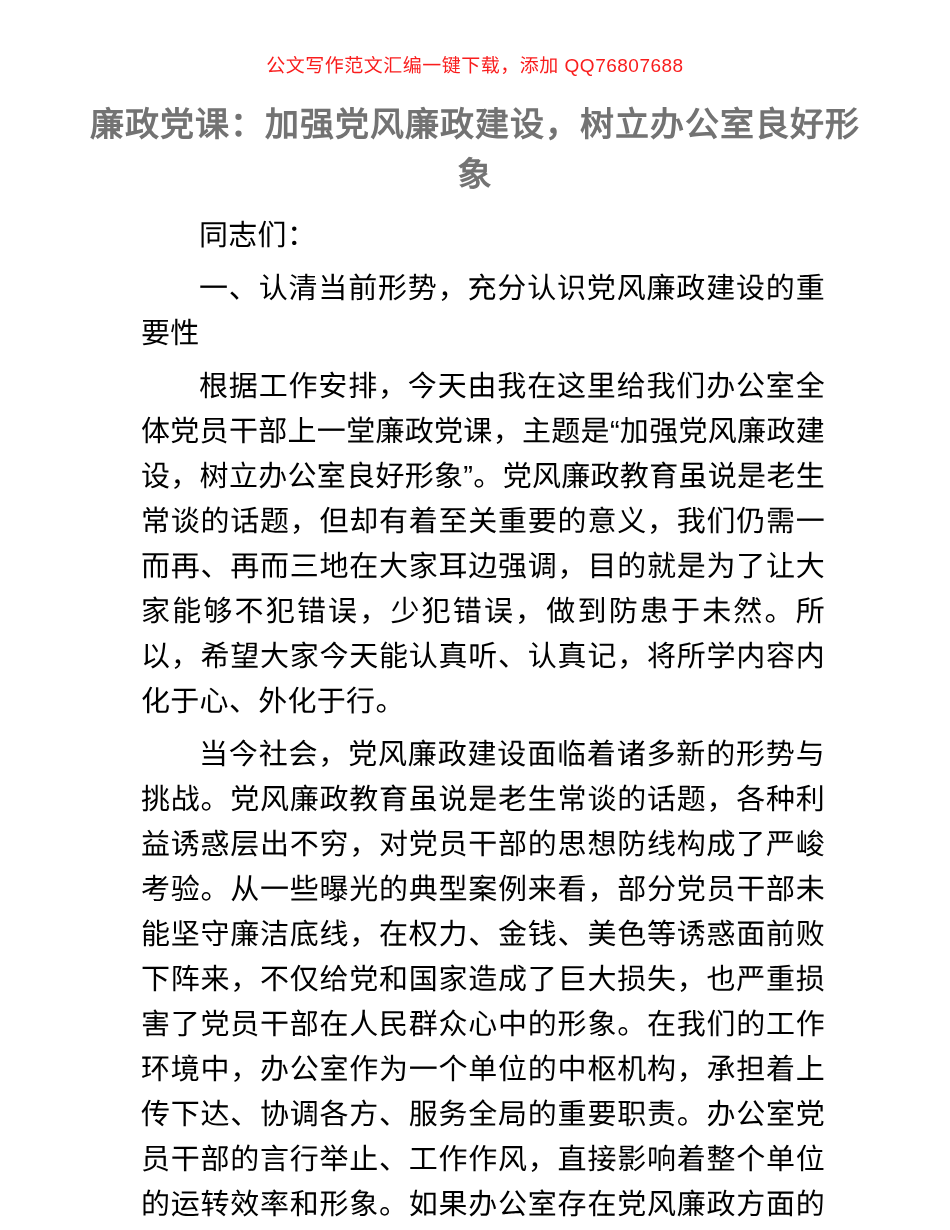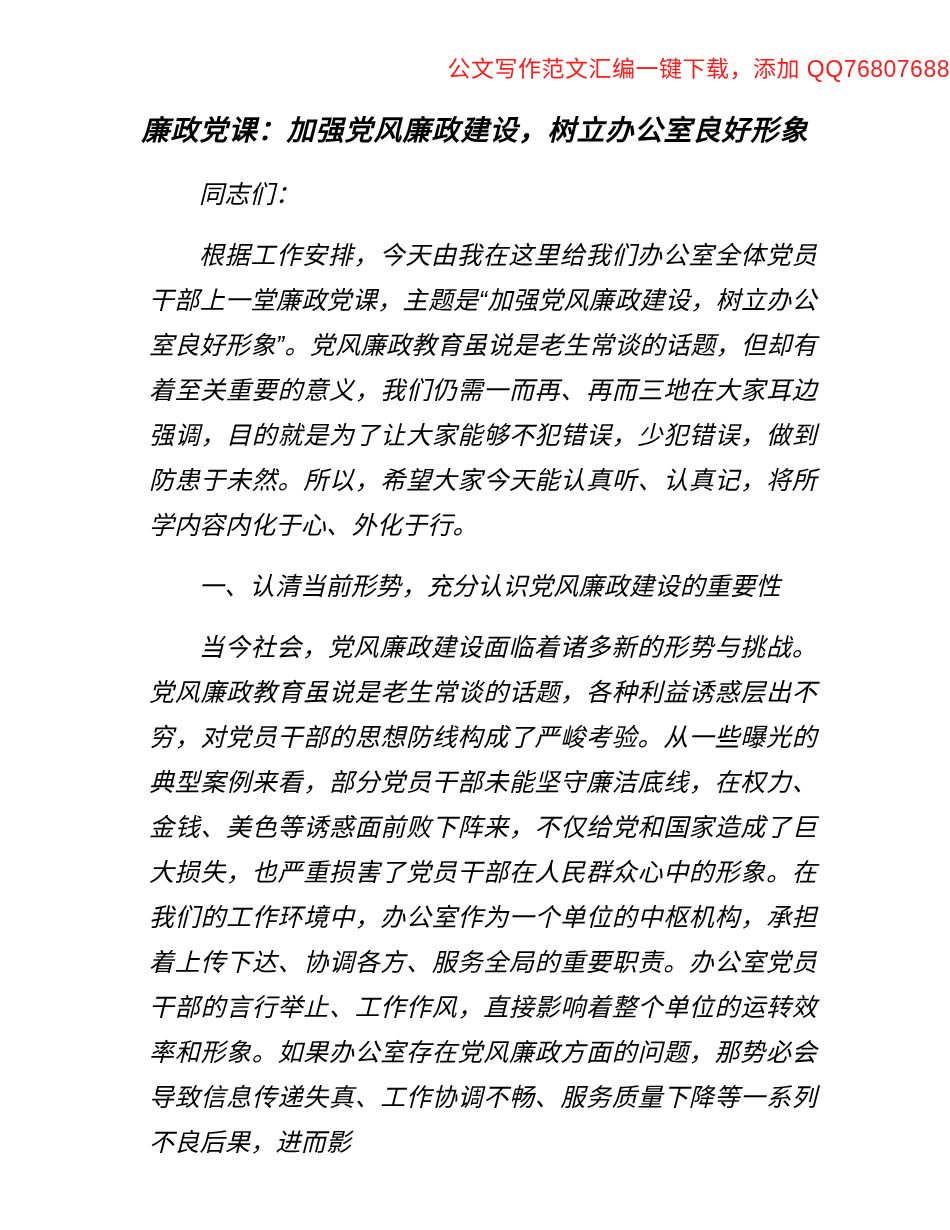--- a/index.html
+++ b/index.html
@@ -15,63 +15,61 @@
     color: #000000;
   }
   .page {
     position: relative;
     width: 950px;
     height: 1230px;
     background: #ffffff;
   }
   .promo {
     margin-top: 50px;
-    text-align: right;
-    font-size: 23px;
+    text-align: center;
+    font-size: 19px;
     font-weight: 400;
     letter-spacing: 0.5px;
     
   }
   .doc-title {
     width: 780px;
     margin: 22px auto 0 auto;
     text-align: center;
-    font-size: 28px;
+    font-size: 34px;
     font-weight: 700;
     line-height: 50px;
     letter-spacing: 1px;
-    color: #000000;
-    font-style: italic;
+    color: #737373;
   }
   .content {
     margin: 14px 0 0 133px;
     width: 700px;
   }
   .para {
-    margin: 16px;
-    font-size: 25px;
+    margin: 8px;
+    font-size: 29px;
     line-height: 45px;
     text-align: justify;
     text-justify: inter-ideograph;
     text-indent: 2em;
     letter-spacing: 0.3px;
     color: #000000;
     word-break: break-all;
-    font-style: italic;
   }
 </style>
 </head>
 <body style="background: rgb(255, 255, 255);">
 
 <div class="page">
 
   <div class="promo" style="color: rgb(249, 29, 29);">公文写作范文汇编一键下载，添加 QQ76807688</div>
 
   <h1 class="doc-title">廉政党课：加强党风廉政建设，树立办公室良好形象</h1>
 
   <div class="content">
     <p class="para">同志们：</p>
+    <p class="para">一、认清当前形势，充分认识党风廉政建设的重要性</p>
     <p class="para">根据工作安排，今天由我在这里给我们办公室全体党员干部上一堂廉政党课，主题是“加强党风廉政建设，树立办公室良好形象”。党风廉政教育虽说是老生常谈的话题，但却有着至关重要的意义，我们仍需一而再、再而三地在大家耳边强调，目的就是为了让大家能够不犯错误，少犯错误，做到防患于未然。所以，希望大家今天能认真听、认真记，将所学内容内化于心、外化于行。</p>
-    <p class="para">一、认清当前形势，充分认识党风廉政建设的重要性</p>
     <p class="para">当今社会，党风廉政建设面临着诸多新的形势与挑战。党风廉政教育虽说是老生常谈的话题，各种利益诱惑层出不穷，对党员干部的思想防线构成了严峻考验。从一些曝光的典型案例来看，部分党员干部未能坚守廉洁底线，在权力、金钱、美色等诱惑面前败下阵来，不仅给党和国家造成了巨大损失，也严重损害了党员干部在人民群众心中的形象。在我们的工作环境中，办公室作为一个单位的中枢机构，承担着上传下达、协调各方、服务全局的重要职责。办公室党员干部的言行举止、工作作风，直接影响着整个单位的运转效率和形象。如果办公室存在党风廉政方面的问题，那势必会导致信息传递失真、工作协调不畅、服务质量下降等一系列不良后果，进而影</p>
   </div>
 
 </div>
 
 </body></html>

